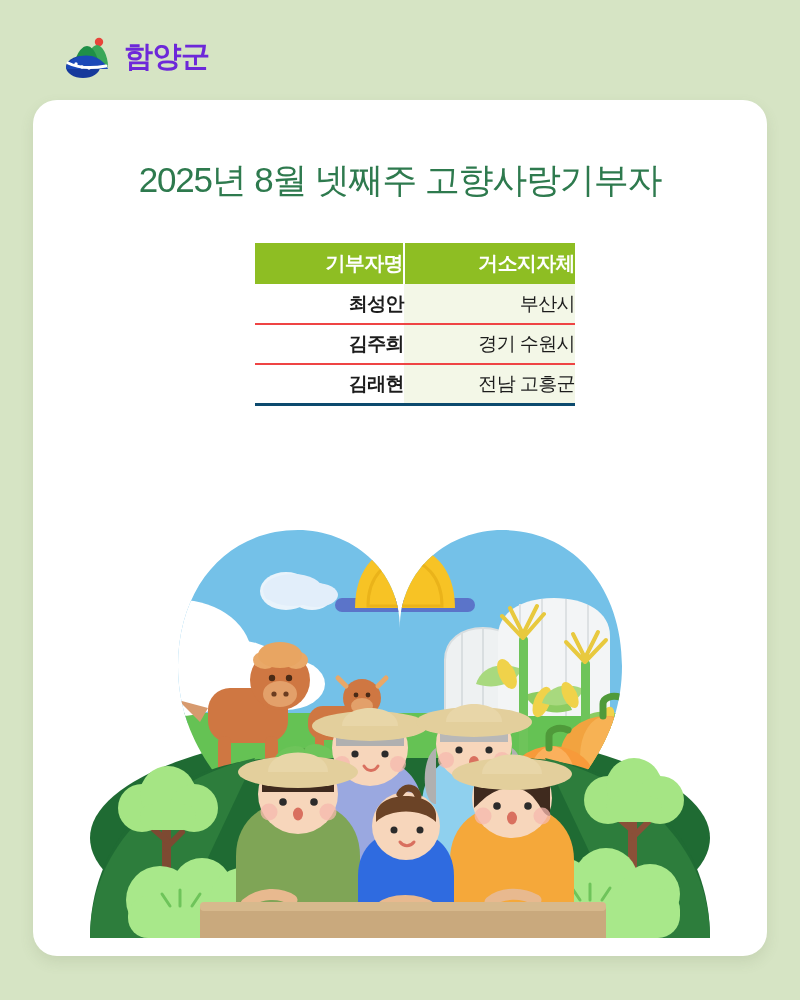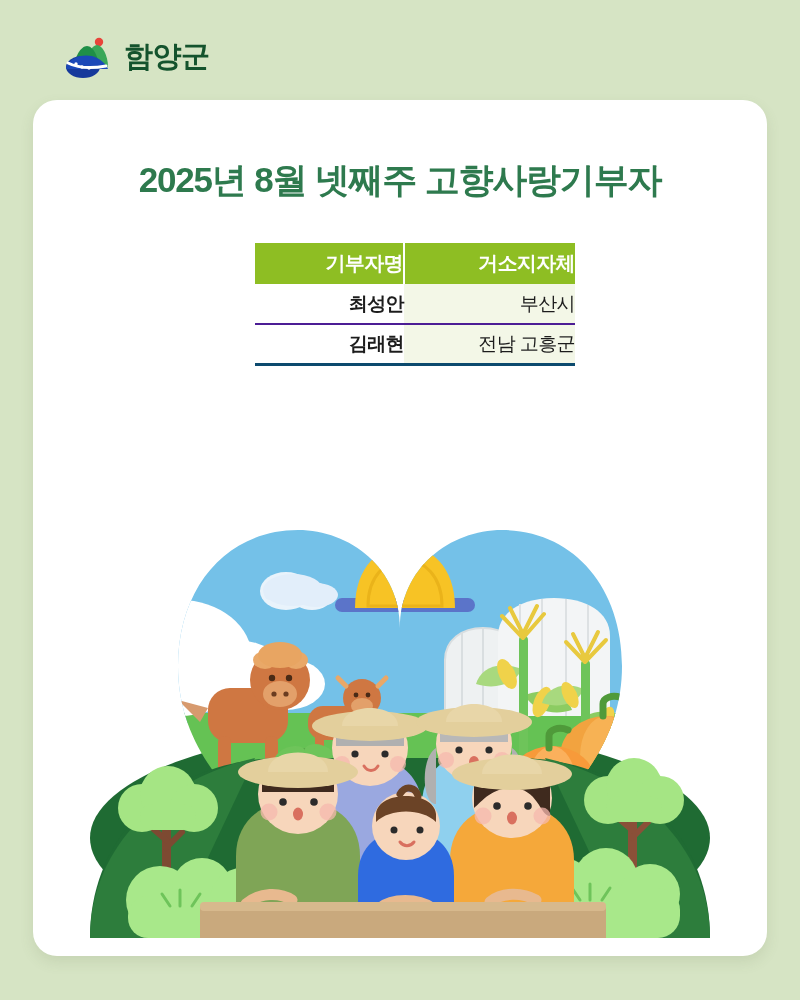--- a/index.html
+++ b/index.html
@@ -16,40 +16,40 @@
   }
 
   
   .brand {
     position: absolute;
     left: 62px; top: 33px;
     display: flex; align-items: center; gap: 12px;
   }
   .brand-logo { width: 50px; height: 46px; display: block; }
   .brand-name {
-    font-size: 29px; font-weight: 700; color: #14532d;
+    font-size: 29px; font-weight: 700; color: #6d28d9;
     letter-spacing: -0.5px; line-height: 1;
   }
 
   
   .card {
     position: absolute;
     left: 33px; top: 100px;
     width: 734px; height: 856px;
     background: #ffffff;
     border-radius: 24px;
     box-shadow: 0 6px 14px rgba(90,110,70,0.13);
     overflow: hidden;
   }
 
   .title {
     position: absolute;
     left: 0; top: 57px; width: 100%;
     text-align: center;
-    font-size: 35px; font-weight: 700;
+    font-size: 35px; font-weight: 400;
     color: #2e7a4e;
     letter-spacing: -1.2px;
     white-space: nowrap;
   }
 
   
   .donor-table {
     position: absolute;
     left: 222px; top: 143px;
     width: 320px;
@@ -69,21 +69,21 @@
     font-weight: 700;
     font-size: 20px;
     height: 41px;
   }
   .donor-table thead th.col-name { width: 149px; }
   .donor-table thead th.col-region {
     width: 171px;
     border-left: 2px solid #ffffff;
     padding-left: 16px;
   }
-  .donor-table tbody td { border-bottom: 2px solid #4c1d95; }
+  .donor-table tbody td { border-bottom: 2px solid #ef4444; }
   .donor-table tbody tr:last-child td { border-bottom: 3px solid #0c4a6e; }
   .donor-table tbody td.cell-name {
     background: #ffffff;
     font-weight: 700;
     color: #1c1c1c;
   }
   .donor-table tbody td.cell-region {
     background: #f3f7e7;
     font-weight: 400;
     color: #1c1c1c;
@@ -128,20 +128,24 @@
       <thead>
         <tr>
           <th class="col-name">기부자명</th>
           <th class="col-region">거소지자체</th>
         </tr>
       </thead>
       <tbody>
         <tr>
           <td class="cell-name">최성안</td>
           <td class="cell-region">부산시</td>
+        </tr>
+        <tr>
+          <td class="cell-name">김주희</td>
+          <td class="cell-region">경기 수원시</td>
         </tr>
         <tr>
           <td class="cell-name">김래현</td>
           <td class="cell-region">전남 고흥군</td>
         </tr>
       </tbody>
     </table>
 
     <div class="illustration">
       <svg viewBox="0 0 700 430" xmlns="http://www.w3.org/2000/svg">

